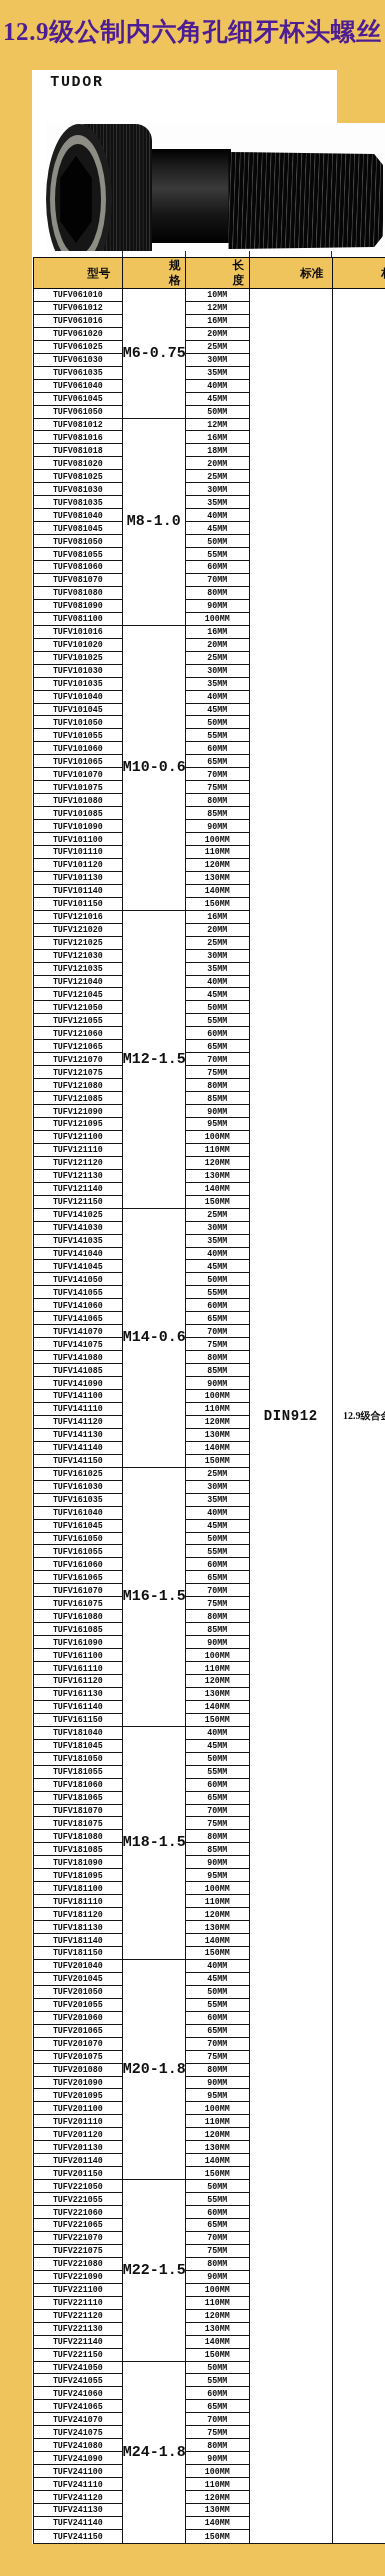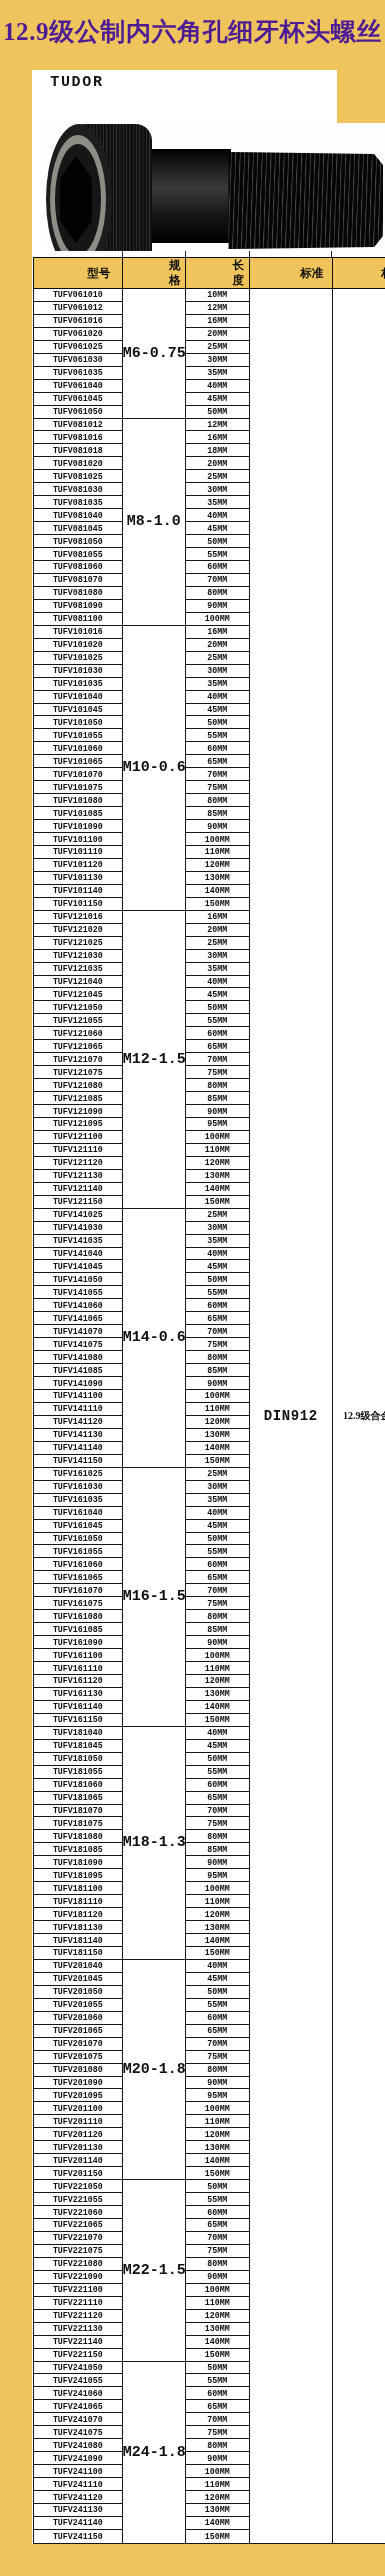--- a/index.html
+++ b/index.html
@@ -591,21 +591,21 @@
           <tr>
             <td>TUFV161140</td>
             <td>140MM</td>
           </tr>
           <tr>
             <td>TUFV161150</td>
             <td>150MM</td>
           </tr>
           <tr>
             <td>TUFV181040</td>
-            <td class="spec" rowspan="18">M18-1.3</td>
+            <td class="spec" rowspan="18">M18-1.5</td>
             <td>40MM</td>
           </tr>
           <tr>
             <td>TUFV181045</td>
             <td>45MM</td>
           </tr>
           <tr>
             <td>TUFV181050</td>
             <td>50MM</td>
           </tr>

